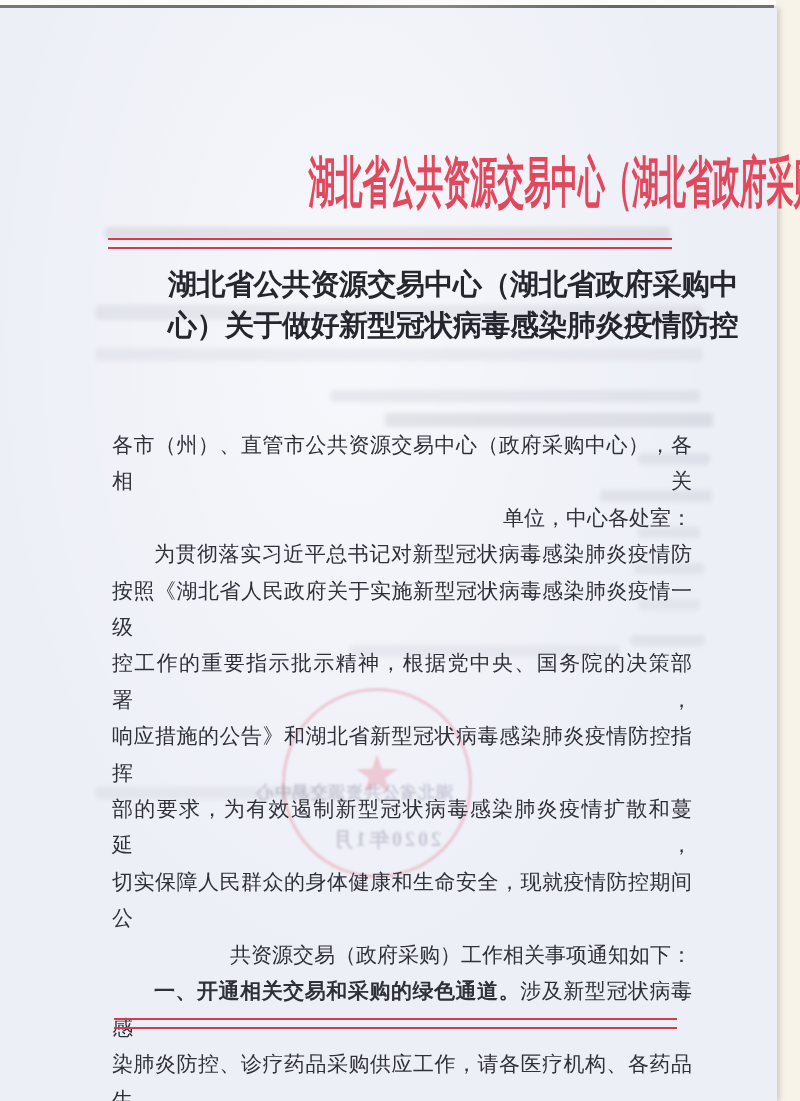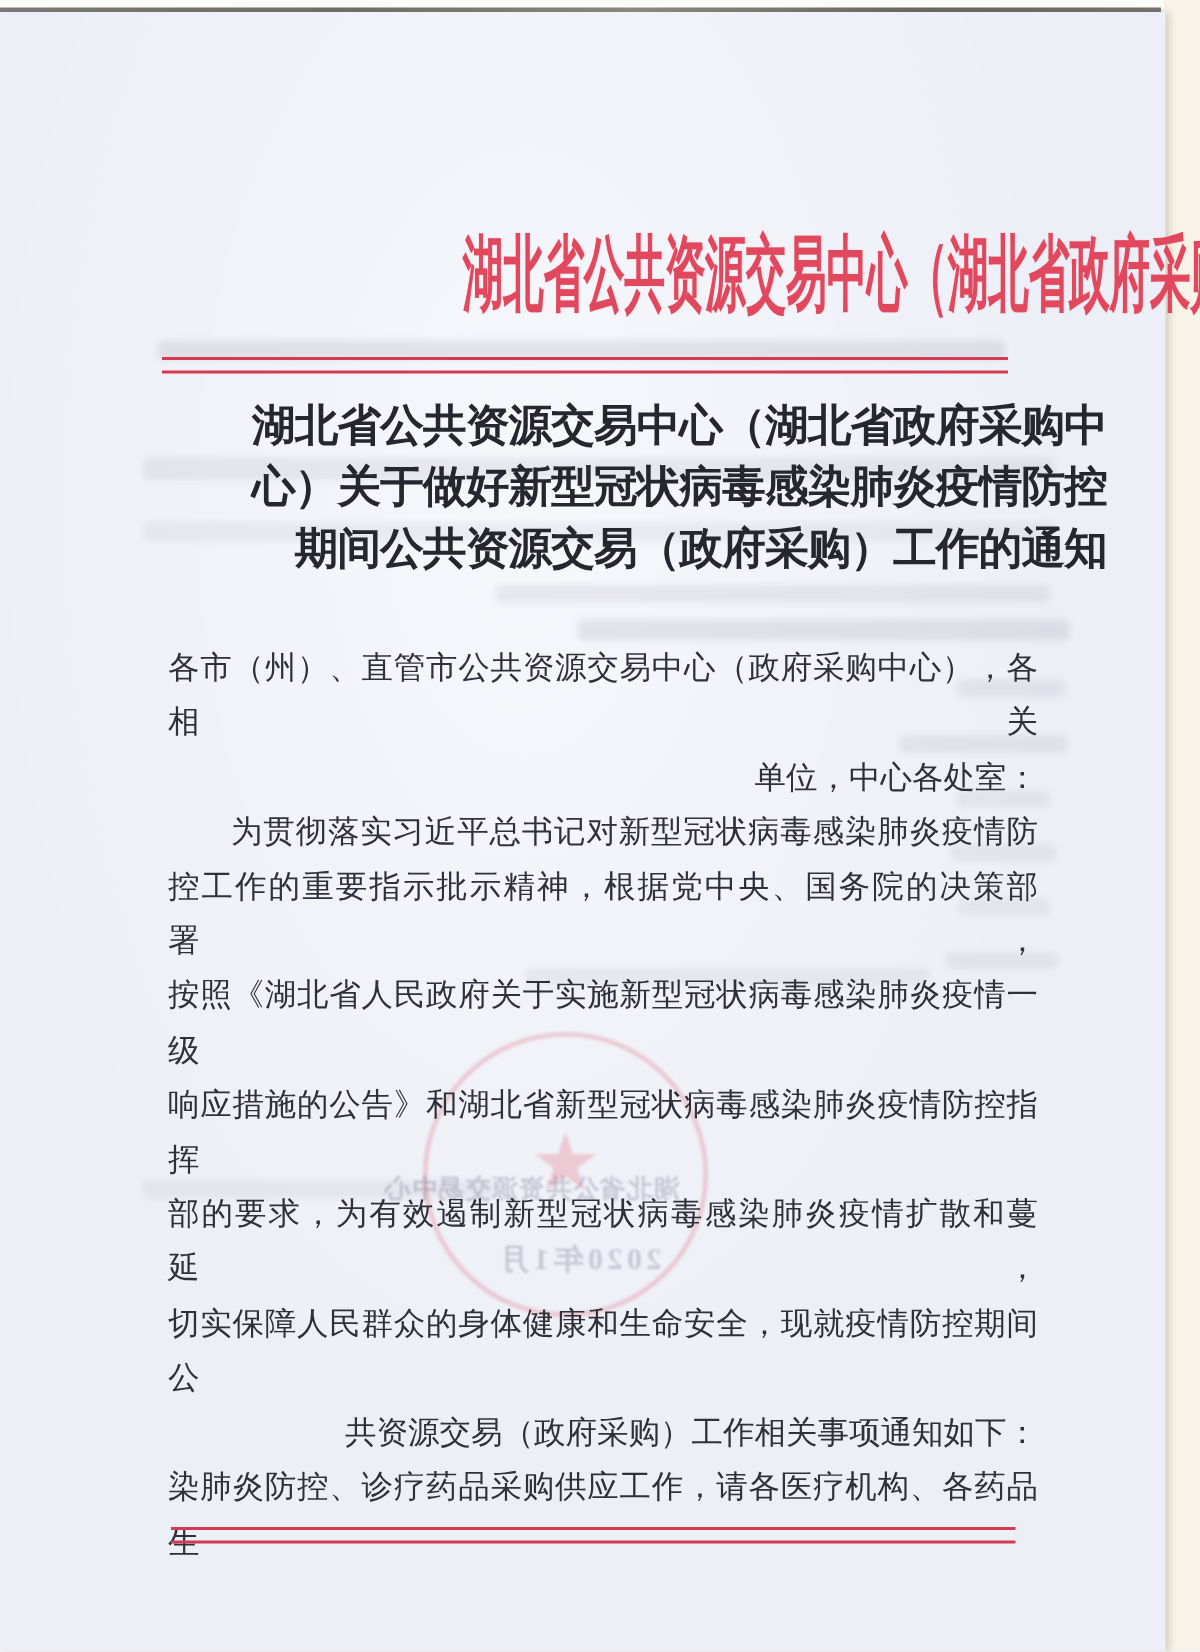--- a/index.html
+++ b/index.html
@@ -129,33 +129,33 @@
   <div class="mirrored mirror-date">2020年1月</div>
 
   <div class="letterhead">
     <span>湖北省公共资源交易中心（湖北省政府采购中心）</span>
   </div>
   <div class="rule rule-top"></div>
 
   <div class="doc-title">
     <div>湖北省公共资源交易中心（湖北省政府采购中</div>
     <div>心）关于做好新型冠状病毒感染肺炎疫情防控</div>
-    <div>期间公共资源交易（政府采购）工作的通知</div>
   </div>
 
   <div class="body-text">
       <div class="line justify"><span>各市（州）、直管市公共资源交易中心（政府采购中心），各相关</span></div>
       <div class="line"><span>单位，中心各处室：</span></div>
       <div class="line justify indent"><span>为贯彻落实习近平总书记对新型冠状病毒感染肺炎疫情防</span></div>
+      <div class="line justify"><span>按照《湖北省人民政府关于实施新型冠状病毒感染肺炎疫情一级</span></div>
       <div class="line justify"><span>控工作的重要指示批示精神，根据党中央、国务院的决策部署，</span></div>
-      <div class="line justify"><span>按照《湖北省人民政府关于实施新型冠状病毒感染肺炎疫情一级</span></div>
       <div class="line justify"><span>响应措施的公告》和湖北省新型冠状病毒感染肺炎疫情防控指挥</span></div>
       <div class="line justify"><span>部的要求，为有效遏制新型冠状病毒感染肺炎疫情扩散和蔓延，</span></div>
       <div class="line justify"><span>切实保障人民群众的身体健康和生命安全，现就疫情防控期间公</span></div>
       <div class="line"><span>共资源交易（政府采购）工作相关事项通知如下：</span></div>
+      <div class="line justify indent"><span class="b">一、开通相关交易和采购的绿色通道。</span><span>涉及新型冠状病毒感</span></div>
       <div class="line justify"><span>染肺炎防控、诊疗药品采购供应工作，请各医疗机构、各药品生</span></div>
     </div>
 
   <div class="rule rule-bottom"></div>
 </div>
 
 <div class="top-white-strip"></div>
 <div class="top-dark-edge"></div>
 
 </body></html>

